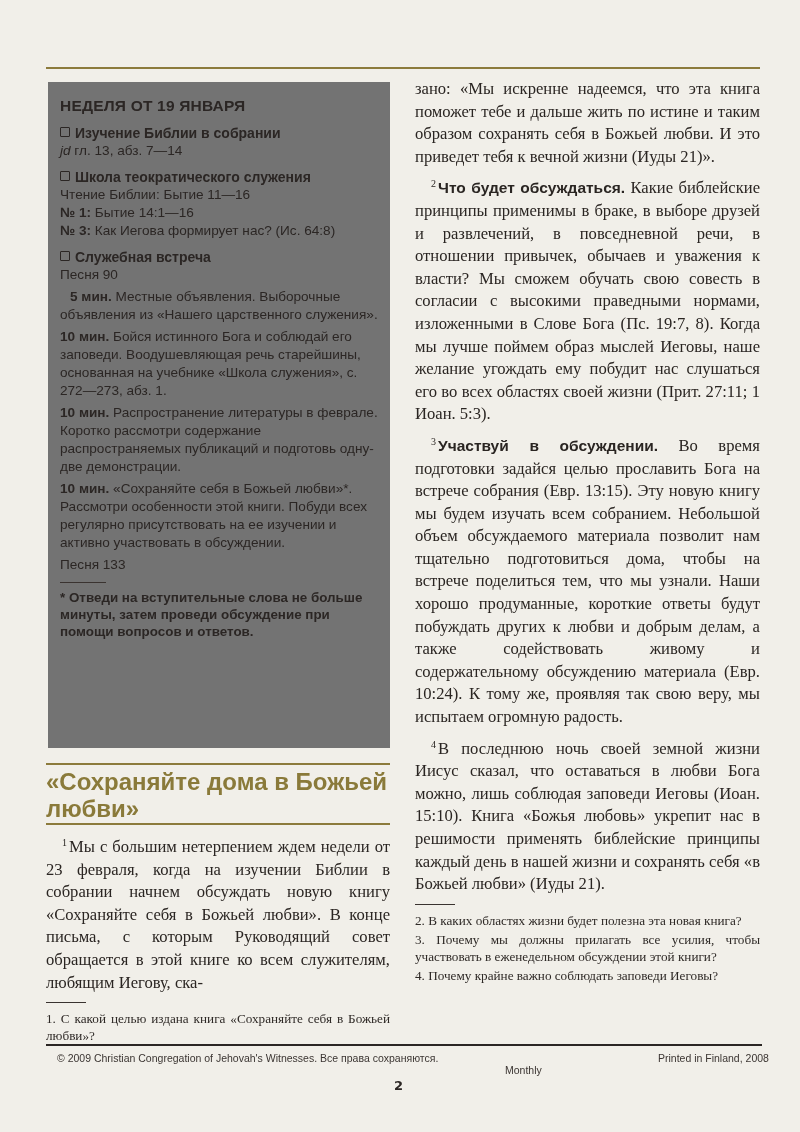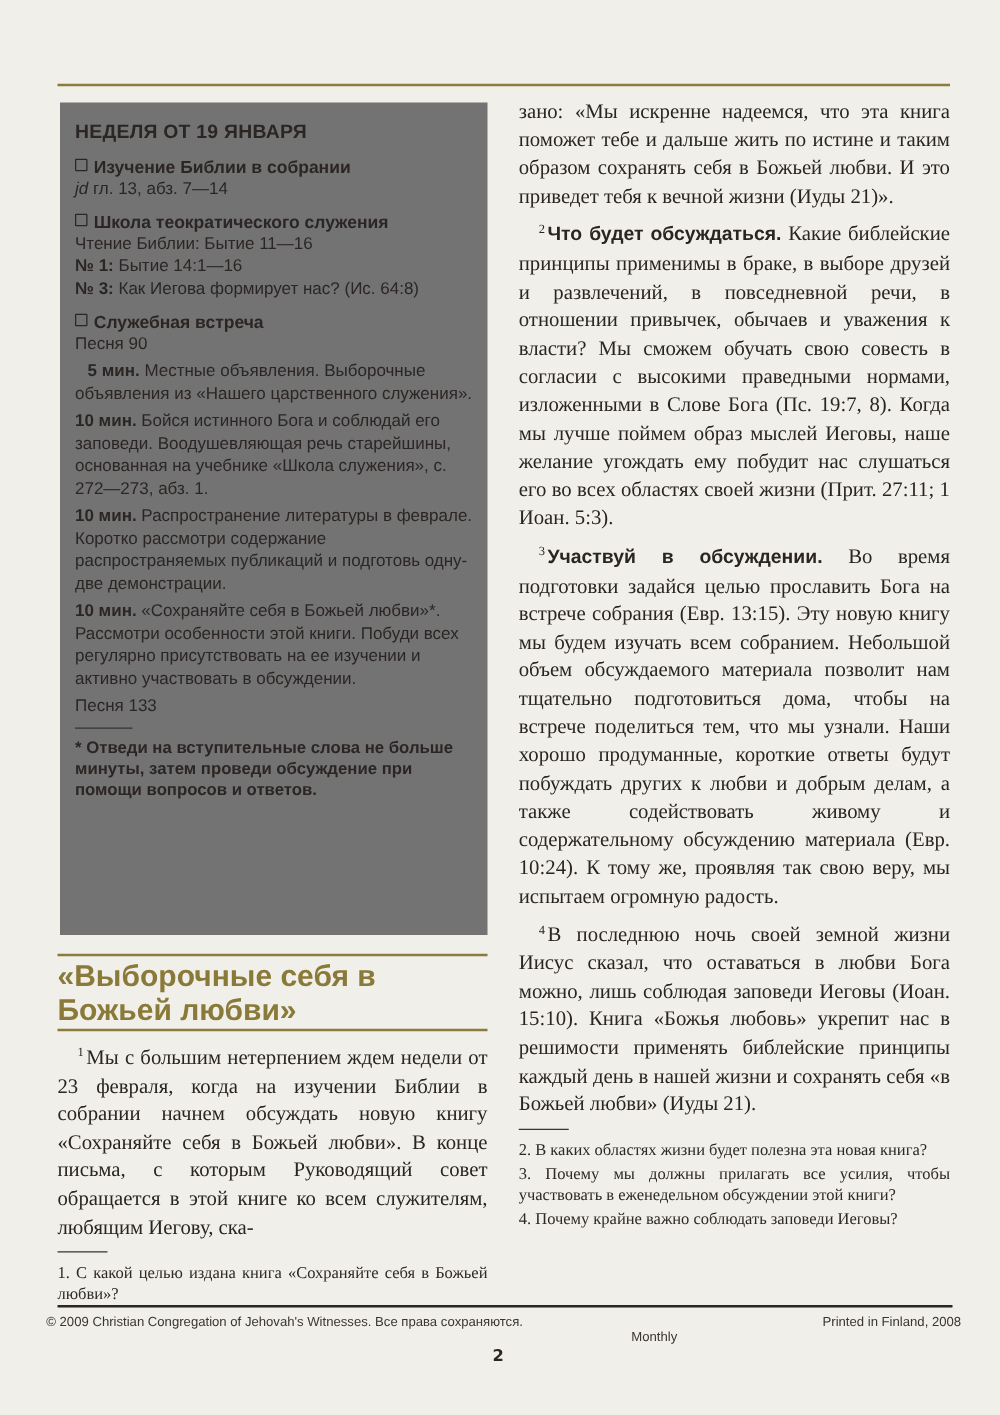--- a/index.html
+++ b/index.html
@@ -57,21 +57,21 @@
   .sup { font-size: 10px; vertical-align: 6px; margin-right: 2px; }
   .para-head { font-family: "Liberation Sans", sans-serif; font-weight: bold; font-size: 15.5px; }
   .fn-sep { width: 40px; height: 1px; background: #3a3330; margin: 8px 0 8px 0; }
   .q {
     font-family: "Liberation Serif", serif; font-size: 13.2px; line-height: 16.5px;
     margin: 0 0 3px 0; text-align: justify; color: #2e2926;
   }
 
   .bottom-rule { position: absolute; left: 46px; top: 1044px; width: 716px; height: 2px; background: #2b2624; }
   .footer { position: absolute; top: 1052px; font-family: "Liberation Sans", sans-serif; font-size: 10.5px; color: #3b3532; }
-  .footer.copy { left: 37px; }
+  .footer.copy { left: 57px; }
   .footer.monthly { left: 505px; margin-top: 12px; }
   .footer.printed { left: 658px; }
   .page-num { position: absolute; left: 394px; top: 1078px; font-family: "DejaVu Sans", sans-serif; font-weight: bold; font-size: 13px; color: #2b2624; }
 </style>
 </head>
 <body>
 
 <div class="top-rule"></div>
 
 <div class="sidebox">
@@ -99,21 +99,21 @@
       <p class="sb-item"><span class="sb-min">10 мин.</span><span> «Сохраняйте себя в Божьей любви»*. Рассмотри особенности этой книги. Побуди всех регулярно присутствовать на ее изучении и активно участвовать в обсуждении.</span></p>
       <p class="sb-line" style="margin-top:4px">Песня 133</p>
     </div>
 
     <div class="sb-sep"></div>
     <p class="sb-note">* Отведи на вступительные слова не больше минуты, затем проведи обсуждение при помощи вопросов и ответов.</p>
   </div>
 </div>
 
 <div class="h-rule1"></div>
-<h2 class="article-title">«Выборочные себя в Божьей любви»</h2>
+<h2 class="article-title">«Сохраняйте дома в Божьей любви»</h2>
 <div class="h-rule2"></div>
 
 <div class="col-left-body serif">
   <p class="para indent"><span class="sup">1</span><span>Мы с большим нетерпением ждем недели от 23 февраля, когда на изучении Библии в собрании начнем обсуждать новую книгу «Сохраняйте себя в Божьей любви». В конце письма, с которым Руководящий совет обращается в этой книге ко всем служителям, любящим Иегову, ска-</span></p>
   <div class="fn-sep"></div>
   <p class="q">1. С какой целью издана книга «Сохраняйте себя в Божьей любви»?</p>
 </div>
 
 <div class="col-right-body serif">
   <p class="para">зано: «Мы искренне надеемся, что эта книга поможет тебе и дальше жить по истине и таким образом сохранять себя в Божьей любви. И это приведет тебя к вечной жизни (Иуды 21)».</p>

